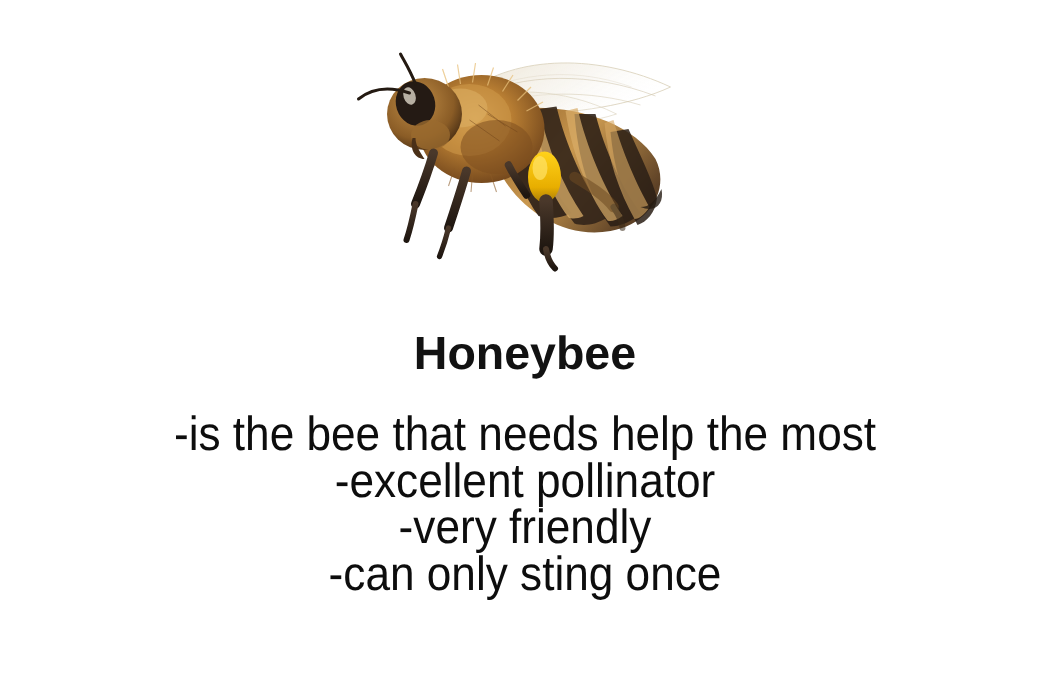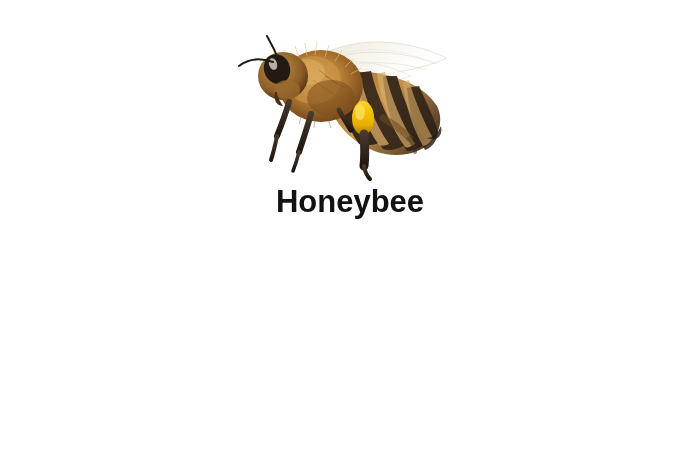--- a/index.html
+++ b/index.html
@@ -28,21 +28,21 @@
   }
   #bee-photo svg {
     display: block;
     width: 250px;
     height: 172px;
   }
   
   #text-block {
     position: absolute;
     left: 0;
-    top: 182px;
+    top: 216px;
     width: 700px;
     text-align: center;
   }
   #title {
     font-size: 31px;
     font-weight: bold;
     color: #121212;
     letter-spacing: 0px;
     line-height: 40px;
     margin: 0 0 18px 0;
@@ -192,15 +192,21 @@
 
       <g opacity="0.55">
         <path d="M168 104 C178 110 188 116 194 124" stroke="#6d4a22" stroke-width="7" fill="none" stroke-linecap="round"></path>
         <path d="M194 124 C198 130 200 134 200 138" stroke="#3a2a18" stroke-width="4" fill="none" stroke-linecap="round"></path>
       </g>
     </svg>
   </div>
 
   <div id="text-block">
     <div id="title">Honeybee</div>
+    <ul class="facts">
+      <li class="fact-line">-is the bee that needs help the most</li>
+      <li class="fact-line">-excellent pollinator</li>
+      <li class="fact-line">-very friendly</li>
+      <li class="fact-line">-can only sting once</li>
+    </ul>
   </div>
 
 </div>
 
 </body></html>

